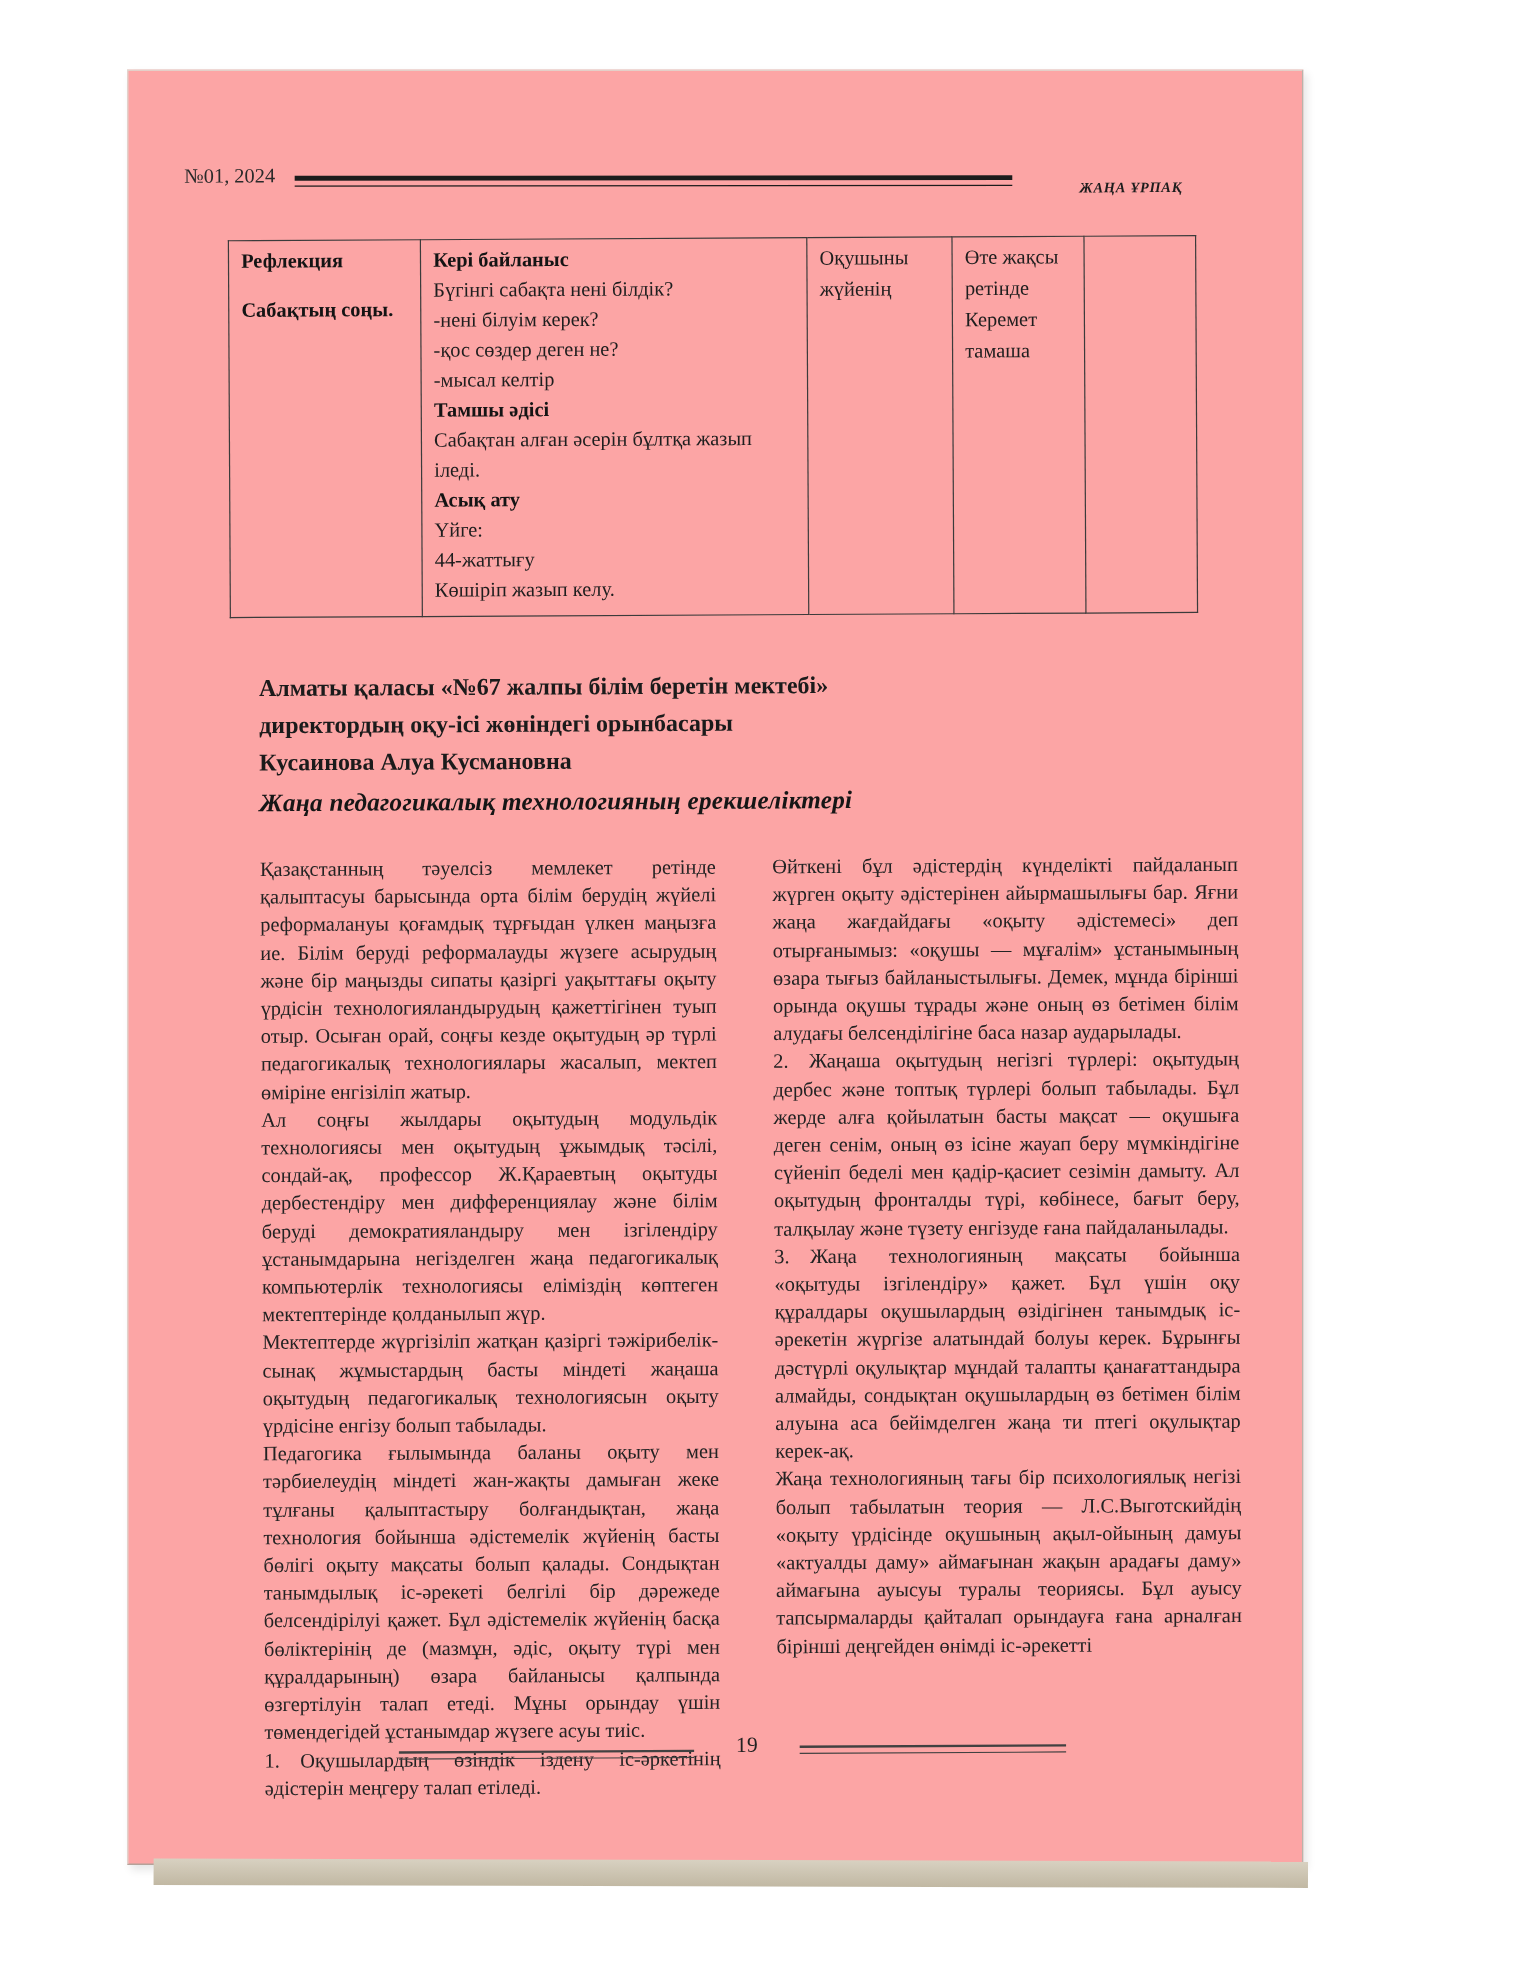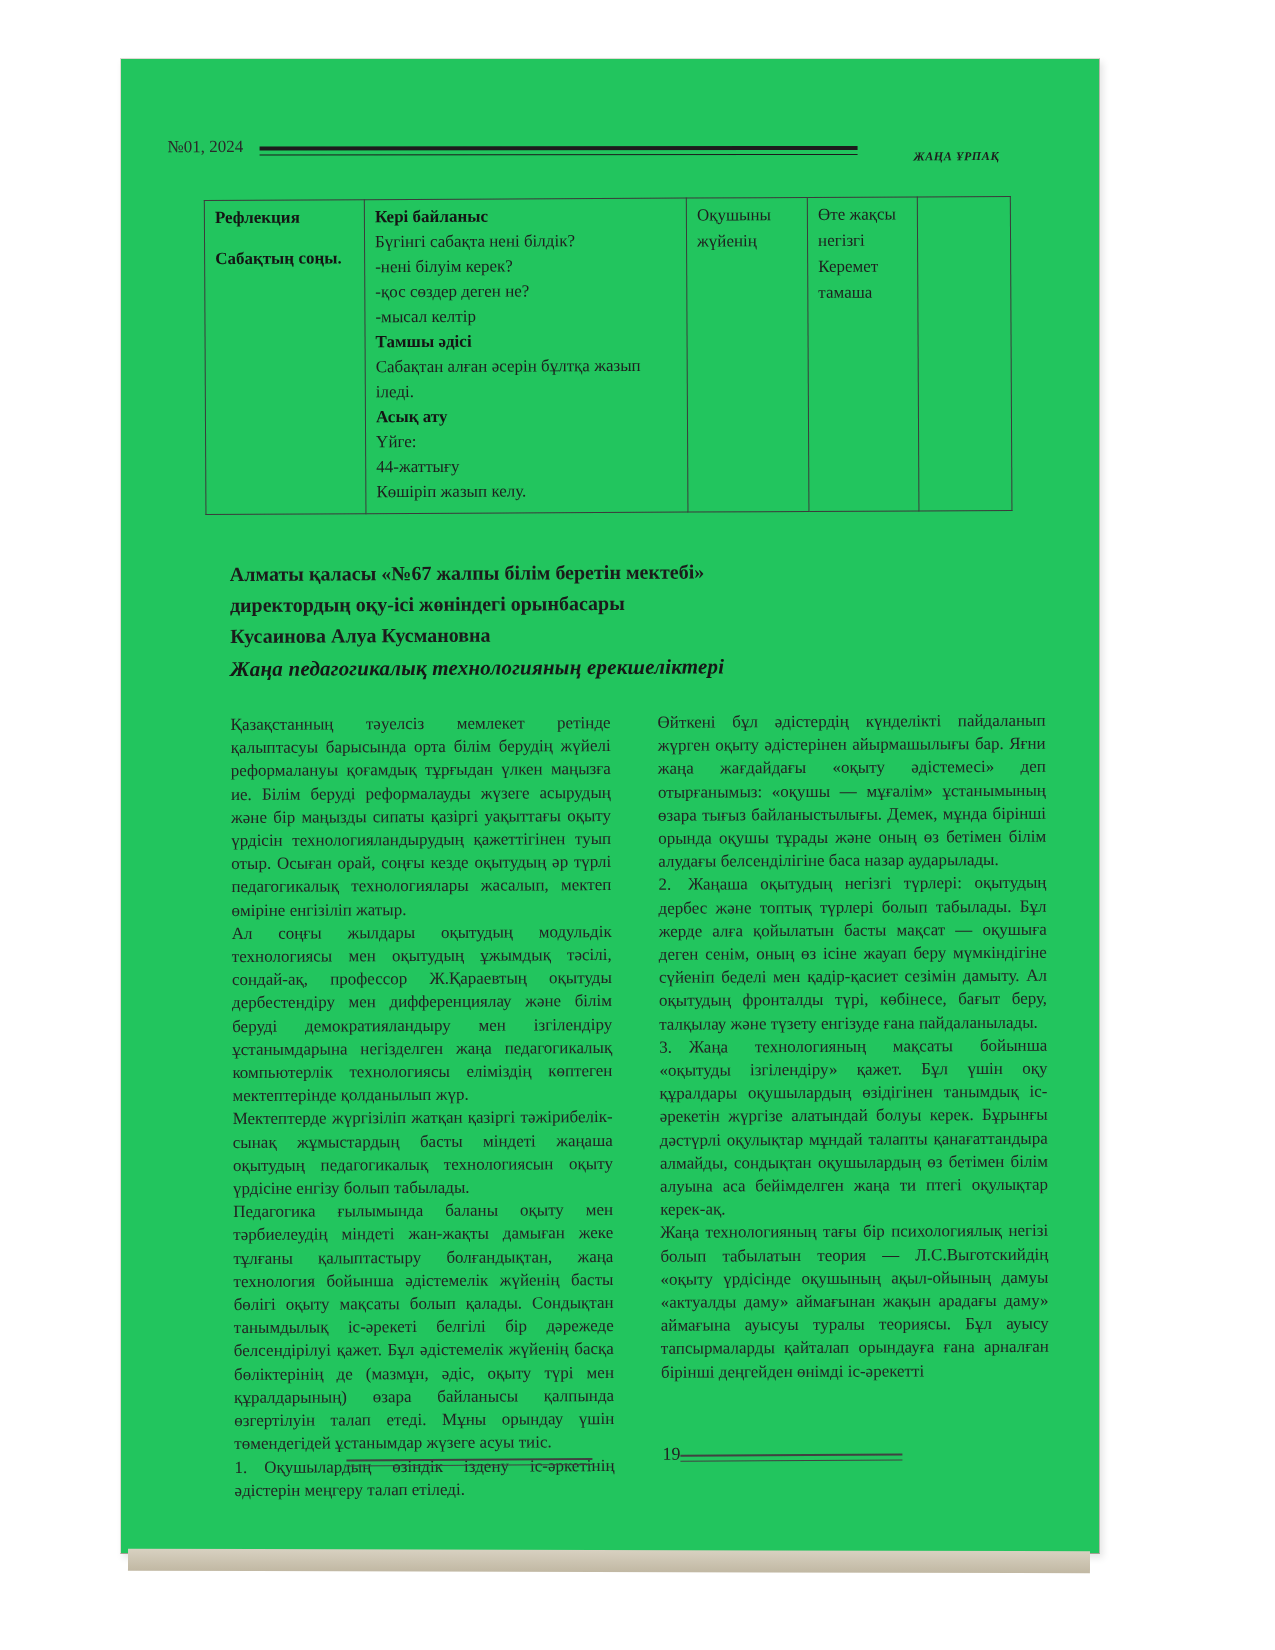--- a/index.html
+++ b/index.html
@@ -9,22 +9,22 @@
     font-family:"Liberation Serif","DejaVu Serif",serif;
     color:#262626;
   }
   
   .stack-edge{
     position:absolute;left:128px;top:1550px;width:962px;height:22px;
     background:linear-gradient(#d8d1c1,#c1b8a3);
     transform:rotate(0.15deg);
   }
   .page{
-    position:absolute;left:120px;top:58px;width:978px;height:1494px;
-    background:#22c55e;
+    position:absolute;left:106px;top:58px;width:978px;height:1494px;
+    background:#fca5a5;
     border:1px solid #dedad2;
     border-right-color:#b9b4ab;border-bottom-color:#a59f94;
     box-shadow:3px 4px 7px rgba(0,0,0,0.10);
   }
   .tilt{position:absolute;inset:0;transform:rotate(-0.3deg);transform-origin:50% 50%;}
 
   
   .issue{position:absolute;left:50px;top:76px;font-size:17px;color:#2a2a2a;}
   .rule{
     position:absolute;left:142px;top:87px;width:598px;height:4px;
@@ -71,21 +71,21 @@
     font-size:17px;line-height:23.2px;text-align:justify;color:#232323;
   }
   .col p{margin:0;hyphens:none;}
   .col.left{width:380px;}
   .col.right{width:388px;}
 
   
   .frule{position:absolute;height:4px;border-top:2px solid #414141;border-bottom:1px solid #414141;}
   .fl{left:222px;top:1399px;width:246px;}
   .fr{left:556px;top:1396px;width:222px;}
-  .pnum{position:absolute;left:468px;top:1385px;width:88px;text-align:right;font-size:18px;color:#222;}
+  .pnum{position:absolute;left:468px;top:1385px;width:88px;text-align:center;font-size:18px;color:#222;}
 </style>
 </head>
 <body>
 
 <div class="page">
   <div class="tilt">
 
     <span class="issue">№01, 2024</span>
     <div class="rule"></div>
     <span class="journal">ЖАҢА ҰРПАҚ</span>
@@ -114,21 +114,21 @@
           <div>Сабақтан алған әсерін бұлтқа жазып іледі.</div>
           <div class="b">Асық ату</div>
           <div>Үйге:</div>
           <div>44-жаттығу</div>
           <div>Көшіріп жазып келу.</div>
         </td>
         <td class="c3">
           <div>Оқушыны жүйенің</div>
         </td>
         <td class="c4">
-          <div class="p1">Өте жақсы негізгі</div>
+          <div class="p1">Өте жақсы ретінде</div>
           <div class="p2">Керемет тамаша</div>
         </td>
         <td class="c5"></td>
       </tr>
     </tbody>
       </table>
 
     <div class="byline">
       <div>Алматы қаласы «№67 жалпы білім беретін мектебі»</div>
       <div>директордың оқу-ісі жөніндегі орынбасары</div>

